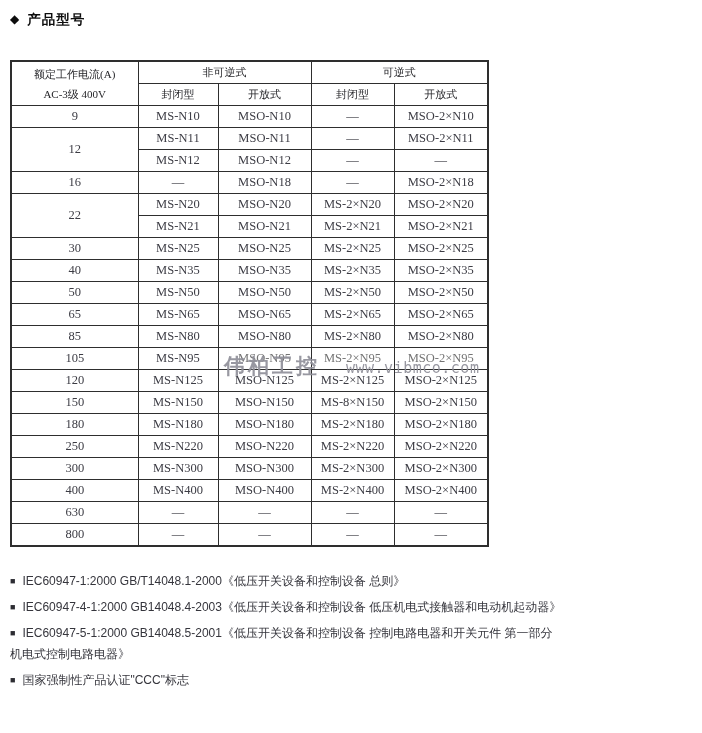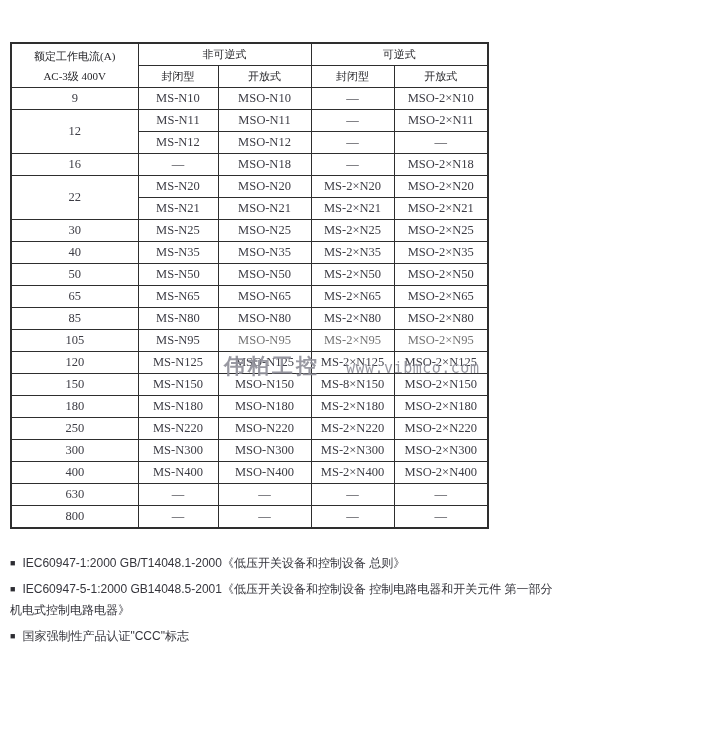--- a/index.html
+++ b/index.html
@@ -37,20 +37,23 @@
     font-size:12px;color:#35353c;line-height:21px;margin-bottom:5px;
   }
   .cert-list li .bullet::before{content:"■";font-size:9px;margin-right:7px;vertical-align:1px;color:#2d2d33;}
   .cert-list li .cert-text{white-space:pre-wrap;}
 </style>
 </head>
 <body>
 
 <div class="page">
 
+  <div class="sec-head">
+    <span class="diamond"></span><span>产品型号</span>
+  </div>
 
   <table class="model-table">
     <colgroup>
         <col style="width: 127px;">
         <col style="width: 80px;">
         <col style="width: 93px;">
         <col style="width: 83px;">
         <col style="width: 94px;">
       </colgroup>
     <thead>
@@ -207,20 +210,21 @@
           <td>—</td>
           <td>—</td>
           <td>—</td>
         </tr>
       </tbody>
   </table>
 
 
   <ul class="cert-list">
       <li><span class="bullet"></span><span class="cert-text">IEC60947-1:2000 GB/T14048.1-2000《低压开关设备和控制设备 总则》</span></li>
+      <li><span class="bullet"></span><span class="cert-text">IEC60947-4-1:2000 GB14048.4-2003《低压开关设备和控制设备 低压机电式接触器和电动机起动器》</span></li>
       <li><span class="bullet"></span><span class="cert-text">IEC60947-5-1:2000 GB14048.5-2001《低压开关设备和控制设备 控制电路电器和开关元件 第一部分
 机电式控制电路电器》</span></li>
       <li><span class="bullet"></span><span class="cert-text">国家强制性产品认证"CCC"标志</span></li>
     </ul>
 
 </div>
 
 <div class="watermark">
   <span class="wm-cn">伟柏工控</span>
   <span class="wm-url">www.vibmco.com</span>

